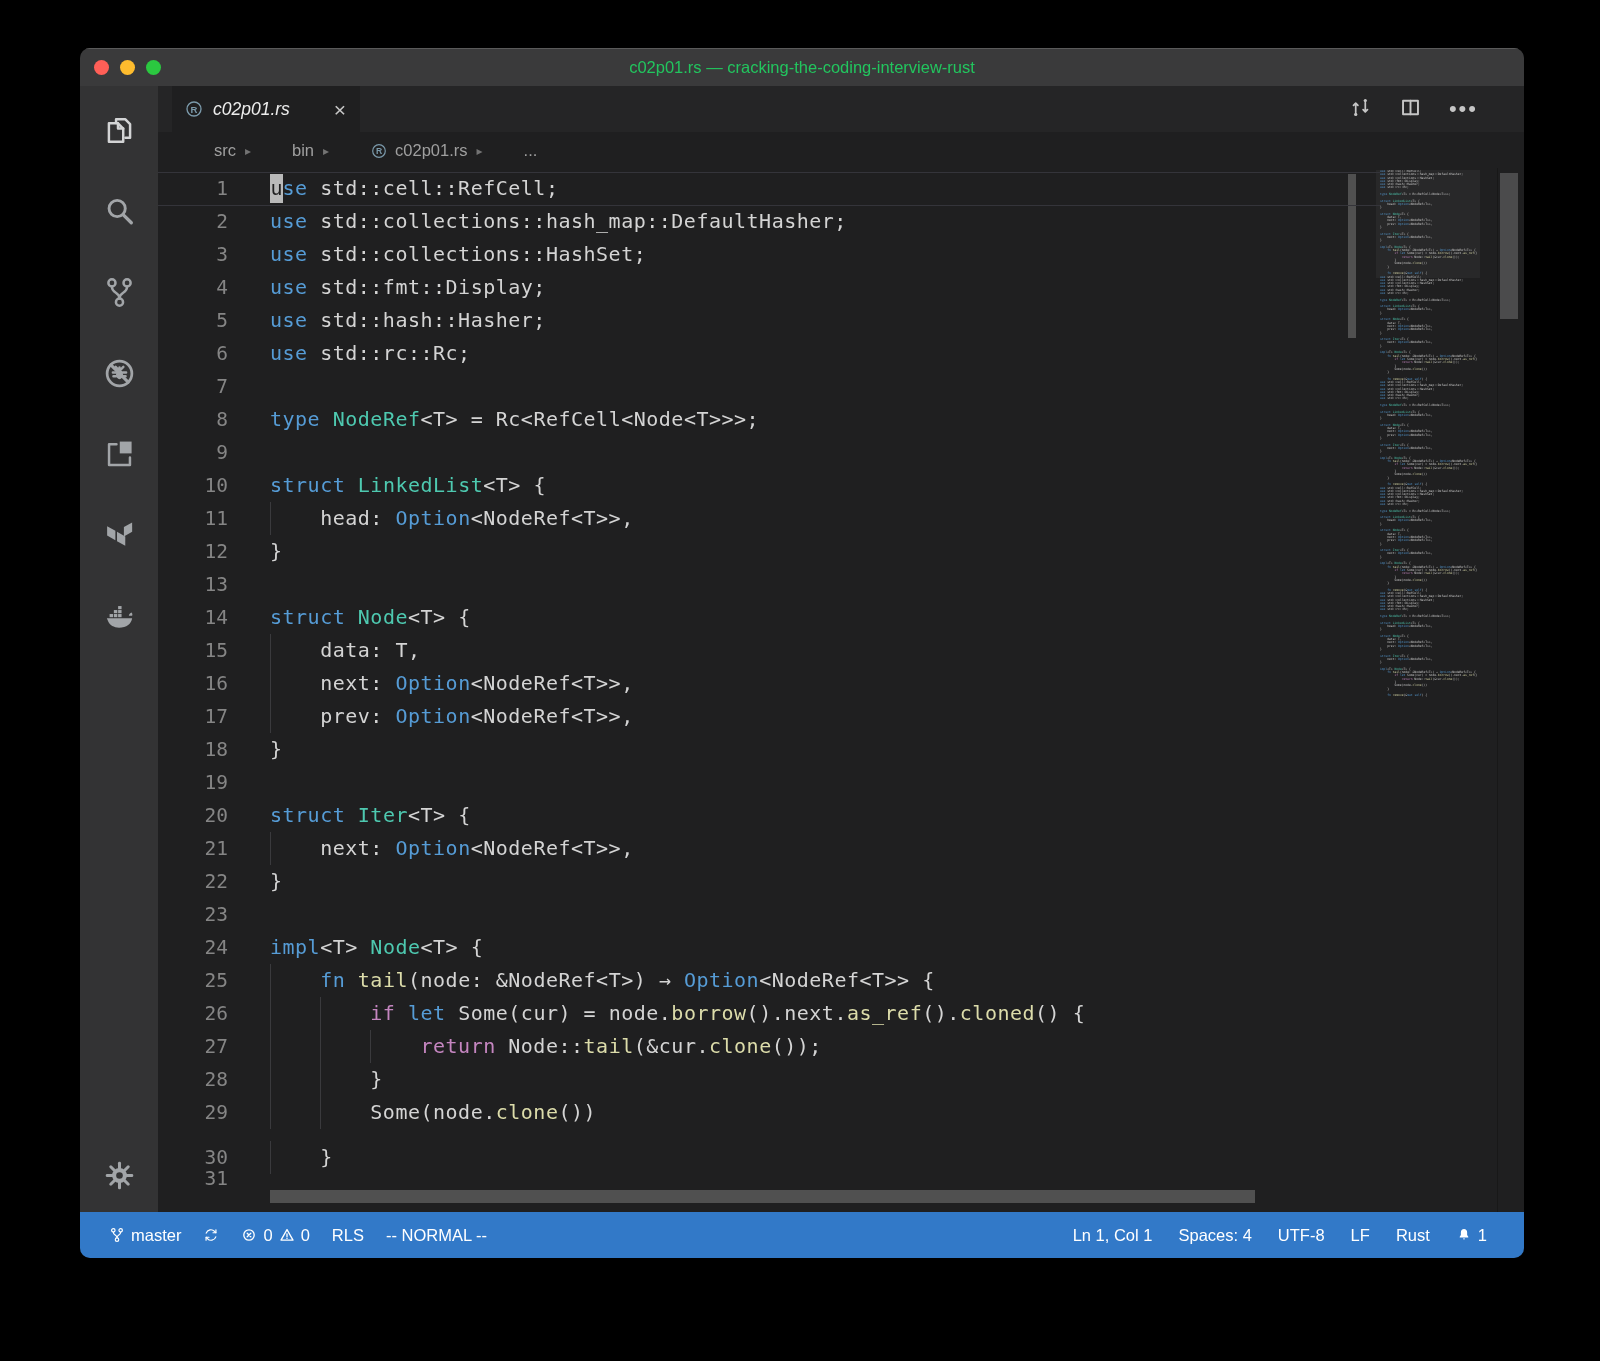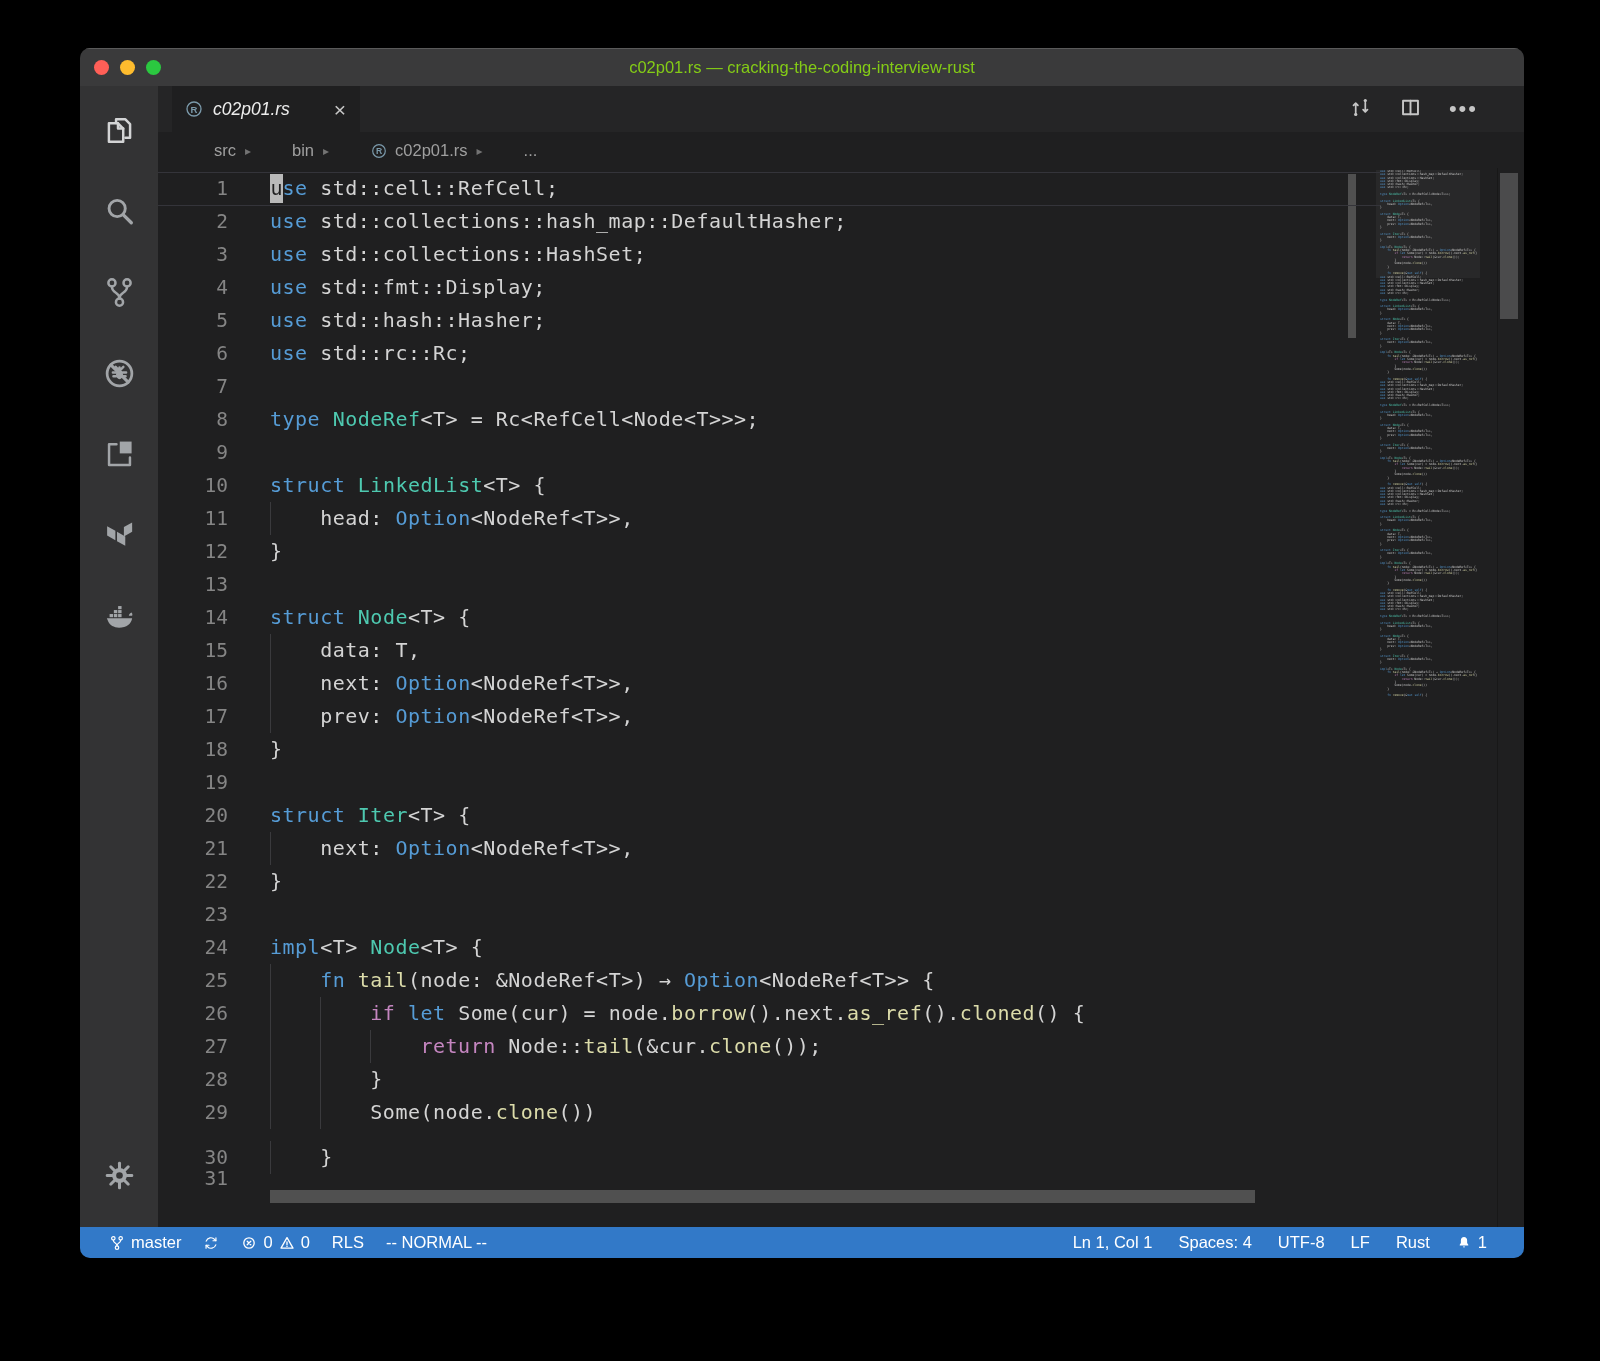--- a/index.html
+++ b/index.html
@@ -3,21 +3,21 @@
 <meta charset="utf-8">
 <style>
   html,body{margin:0;padding:0;background:#000;width:1600px;height:1361px;overflow:hidden;
     font-family:"Liberation Sans",sans-serif;-webkit-font-smoothing:antialiased;}
   .stage{position:relative;width:1600px;height:1361px;background:#000;}
   .window{position:absolute;left:80px;top:48px;width:1444px;height:1210px;background:#1f1f20;
     border-radius:10px;overflow:hidden;box-shadow:0 22px 60px rgba(0,0,0,.75);}
   
   .titlebar{position:absolute;left:0;top:0;right:0;height:38px;background:#3a3a3b;
     box-shadow:inset 0 1px 0 #5a5a5a;display:flex;align-items:center;justify-content:center;}
-  .title-text{font-size:16.5px;color:#84cc16;}
+  .title-text{font-size:16.5px;color:#22c55e;}
   .lights{position:absolute;left:14px;top:0;height:38px;display:flex;align-items:center;gap:11px;}
   .light{width:15px;height:15px;border-radius:50%;}
   
   .activitybar{position:absolute;left:0;top:38px;bottom:31px;width:78px;background:#333334;}
   .ab-item{position:absolute;left:0;width:78px;height:64px;display:flex;align-items:center;justify-content:center;color:#a2a5a8;}
   .ab-item svg{width:33px;height:33px;}
   .ab-item.active{color:#d3d4d5;}
   
   .main{position:absolute;left:78px;top:38px;right:0;bottom:31px;background:#1f1f20;}
   .tabbar{position:absolute;left:0;top:0;right:0;height:46px;background:#252526;}
@@ -45,21 +45,21 @@
     color:#1f1f20;font-size:20px;line-height:29px;text-align:center;}
   
   .minimap{position:absolute;left:1222px;top:2px;width:98px;height:534px;overflow:hidden;}
   .mm-line{font-size:3px;line-height:3.3px;white-space:pre;letter-spacing:0;color:var(--c-plain);opacity:.9;}
   .mm-viewport{position:absolute;left:1218px;top:2px;width:104px;height:108px;background:rgba(255,255,255,.045);}
   .mini-slider{position:absolute;left:1190px;top:6px;width:8px;height:164px;background:rgba(140,140,140,.45);}
   .vtrack{position:absolute;left:1339px;top:0;bottom:0;width:1px;background:#181818;}
   .vslider{position:absolute;left:1342px;top:5px;width:18px;height:146px;background:rgba(120,120,120,.5);}
   .hslider{position:absolute;left:112px;top:1022px;width:985px;height:13px;background:rgba(121,121,121,.55);}
   
-  .statusbar{position:absolute;left:0;right:0;bottom:0;height:31px;background:var(--c-status);
+  .statusbar{position:absolute;left:0;right:0;bottom:0;height:46px;background:var(--c-status);
     display:flex;align-items:center;color:#fff;font-size:16.5px;}
   .sb-left{display:flex;align-items:center;padding-left:18px;gap:0;}
   .sb-right{margin-left:auto;display:flex;align-items:center;padding-right:24px;}
   .sb-item{display:flex;align-items:center;gap:6px;padding:0 11px;height:31px;}
   .sb-item svg{width:16px;height:16px;}
   .sb-right .sb-item{padding:0 13px;}
 </style>
 </head>
 <body>
 

